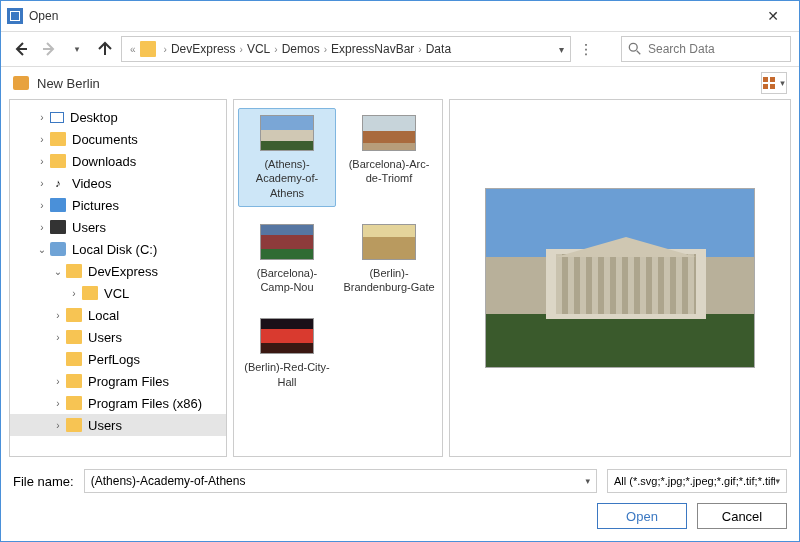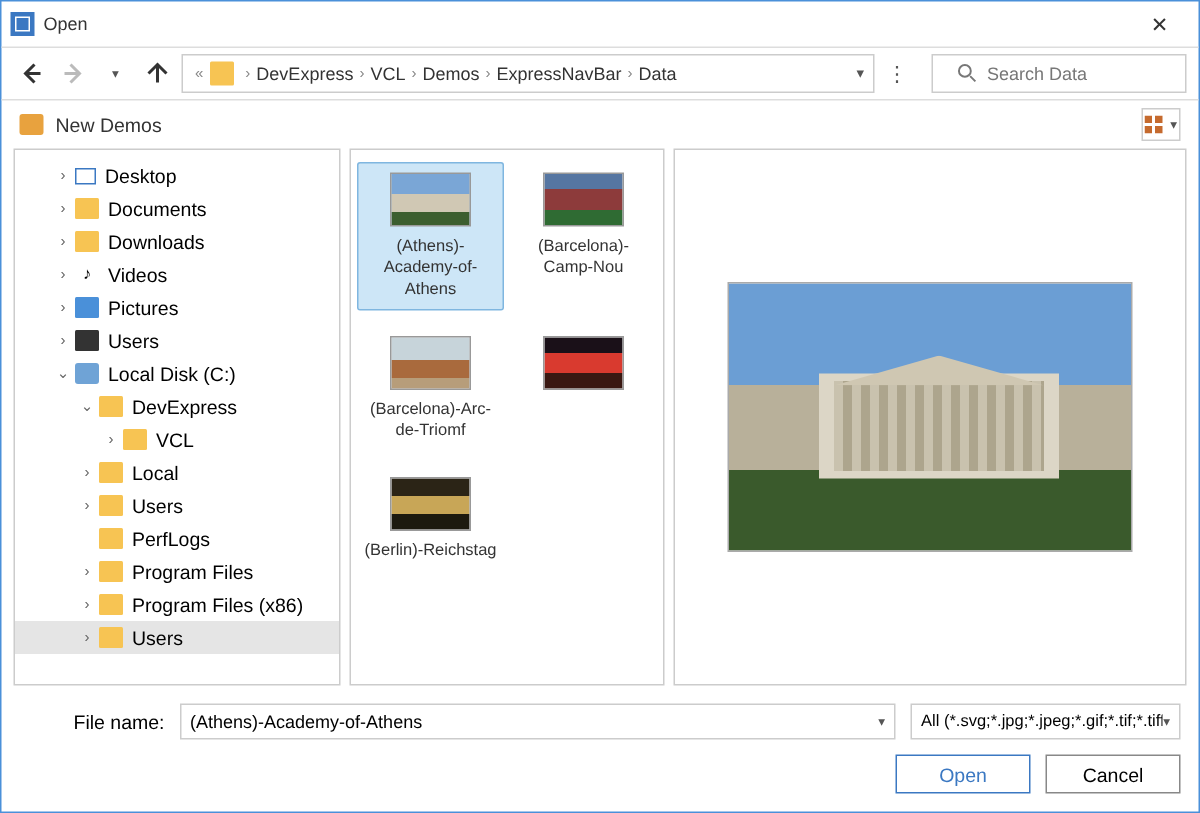--- a/index.html
+++ b/index.html
@@ -12,21 +12,21 @@
   .close-btn { width:40px; height:28px; display:flex; align-items:center; justify-content:center; color:#333; font-size:14px; }
 
   .navbar { height: 36px; border-top:1px solid #ddd; border-bottom:1px solid #ddd; display:flex; align-items:center; padding: 0 8px; gap:4px; }
   .nav-btn { width:24px; height:24px; display:flex; align-items:center; justify-content:center; font-size:16px; color:#333; }
   .nav-btn.disabled { color:#bbb; }
   .breadcrumb { flex:1; height:26px; border:1px solid #ccc; display:flex; align-items:center; font-size:12px; background:#fff; padding-left:4px; overflow:hidden; }
   .bc-ico { width:16px; height:16px; background:#f7c453; margin-right:4px; display:inline-block; border-radius:1px; }
   .bc-sep { color:#888; padding:0 4px; font-size:10px; }
   .bc-item { color:#333; white-space:nowrap; }
   .bc-drop { padding:0 6px; color:#555; font-size:10px; }
-  .search-box { width:170px; height:26px; border:1px solid #ccc; display:flex; align-items:center; padding:0 16px; margin-left:8px; font-size:12px; color:#777; gap:6px; }
+  .search-box { width:170px; height:26px; border:1px solid #ccc; display:flex; align-items:center; padding:0 6px; margin-left:20px; font-size:12px; color:#777; gap:6px; }
   .more-dots { color:#555; padding:0 4px; font-size:14px; }
 
   .toolbar { height: 32px; display:flex; align-items:center; padding:0 12px; font-size:13px; color:#333; }
   .folder-ico { width:16px; height:14px; background:#e8a23e; border-radius:2px; margin-right:8px; display:inline-block; }
   .toolbar .spacer { flex:1; }
   .view-btn { width:26px; height:22px; border:1px solid #ccc; display:flex; align-items:center; justify-content:center; font-size:11px; color:#555; }
 
   .body-area { flex:1; display:flex; padding:0 8px 6px 8px; gap:6px; min-height:0; }
   .tree-pane { width:218px; border:1px solid #ccc; overflow-y:auto; font-size:13px; padding:6px 0; }
   .tree-row { display:flex; align-items:center; height:22px; padding-left:8px; white-space:nowrap; }
@@ -42,21 +42,21 @@
   .thumb { display:flex; flex-direction:column; align-items:center; text-align:center; font-size:11px; color:#333; padding:6px 2px; border:1px solid transparent; border-radius:2px; line-height:1.3; }
   .thumb.sel { background:#cde6f7; border-color:#7fb6e0; }
   .thumb-img { width:54px; height:36px; margin-bottom:6px; border:1px solid #999; display:block; }
 
   .preview-pane { flex:1; border:1px solid #ccc; display:flex; align-items:center; justify-content:center; }
   .preview-img { width:270px; height:180px; background:linear-gradient(to bottom,#6b9ed4 0%,#6b9ed4 38%,#b8b09a 38%,#b8b09a 70%,#3a5a2c 70%,#3a5a2c 100%); position:relative; border:1px solid #aaa; }
   .preview-img .bld { position:absolute; left:60px; top:60px; width:160px; height:70px; background:#dcd6c6; }
   .preview-img .cols { position:absolute; left:70px; top:65px; width:140px; height:60px; background:repeating-linear-gradient(90deg,#c9c2ae 0 6px,#ada58d 6px 12px); }
   .preview-img .roof { position:absolute; left:70px; top:48px; width:140px; height:20px; background:#cfc7b2; clip-path:polygon(0 100%,50% 0,100% 100%); }
 
-  .bottom-bar { padding:6px 12px; display:flex; align-items:center; gap:10px; font-size:13px;margin-left:36px; }
+  .bottom-bar { padding:6px 12px; display:flex; align-items:center; gap:10px; font-size:13px; }
   .file-input { flex:1; height:24px; border:1px solid #ccc; padding:0 6px; font-size:12px; display:flex; align-items:center; justify-content:space-between; }
   .filter-sel { width:180px; height:24px; border:1px solid #ccc; padding:5px 6px; font-size:11px; display:flex; align-items:center; justify-content:flex-start; white-space:nowrap; overflow:hidden; }
   .btn-row { display:flex; justify-content:flex-end; padding:4px 12px 12px; gap:10px; }
   .btn { width:90px; height:26px; border:1px solid #888; display:flex; align-items:center; justify-content:center; font-size:13px; background:#fff; }
   .btn.primary { border-color:#3b78c2; color:#3b78c2; }
   .caret { font-size:9px; color:#555; }
   svg { display:block; }
 </style>
 </head>
 <body>
@@ -115,21 +115,21 @@
       <svg width="14" height="14" viewBox="0 0 16 16">
           <circle cx="6" cy="6" r="4.5" stroke="#777" fill="none" stroke-width="1.5"></circle>
           <path d="M10 10 L14 14" stroke="#777" stroke-width="1.5"></path>
         </svg>
       <span>Search Data</span>
     </div>
   </div>
 
   <div class="toolbar">
     <span class="folder-ico"></span>
-    <span>New Demos</span>
+    <span>New Berlin</span>
     <span class="spacer"></span>
     <div class="view-btn">
       <svg width="14" height="12" viewBox="0 0 14 12">
           <rect x="0" y="0" width="5" height="5" fill="#c56a2e"></rect>
           <rect x="7" y="0" width="5" height="5" fill="#c56a2e"></rect>
           <rect x="0" y="7" width="5" height="5" fill="#c56a2e"></rect>
           <rect x="7" y="7" width="5" height="5" fill="#c56a2e"></rect>
         </svg>
       <span class="caret" style="margin-left:3px">▾</span>
     </div>
@@ -213,33 +213,34 @@
           <span>Users</span>
         </div>
       </div>
     <div class="content-pane">
       <div class="thumbs" id="thumbs">
           <div class="thumb sel">
             <span class="thumb-img" style="background: linear-gradient(rgb(122, 166, 214) 0%, rgb(122, 166, 214) 40%, rgb(208, 200, 180) 40%, rgb(208, 200, 180) 75%, rgb(60, 94, 47) 75%);"></span>
             <span>(Athens)-Academy-of-Athens</span>
           </div>
           <div class="thumb">
+            <span class="thumb-img" style="background: linear-gradient(rgb(199, 212, 218) 0%, rgb(199, 212, 218) 45%, rgb(169, 106, 61) 45%, rgb(169, 106, 61) 80%, rgb(183, 157, 122) 80%);"></span>
+            <span>(Barcelona)-Arc-de-Triomf</span>
+          </div>
+          <div class="thumb">
             <span class="thumb-img" style="background: linear-gradient(rgb(86, 118, 162) 0%, rgb(86, 118, 162) 30%, rgb(141, 59, 59) 30%, rgb(141, 59, 59) 70%, rgb(47, 107, 51) 70%);"></span>
             <span>(Barcelona)-Camp-Nou</span>
           </div>
           <div class="thumb">
-            <span class="thumb-img" style="background: linear-gradient(rgb(199, 212, 218) 0%, rgb(199, 212, 218) 45%, rgb(169, 106, 61) 45%, rgb(169, 106, 61) 80%, rgb(183, 157, 122) 80%);"></span>
-            <span>(Barcelona)-Arc-de-Triomf</span>
+            <span class="thumb-img" style="background: linear-gradient(rgb(228, 212, 155) 0%, rgb(228, 212, 155) 35%, rgb(185, 154, 95) 35%, rgb(185, 154, 95) 100%);"></span>
+            <span>(Berlin)-Brandenburg-Gate</span>
           </div>
           <div class="thumb">
             <span class="thumb-img" style="background: linear-gradient(rgb(26, 16, 24) 0%, rgb(26, 16, 24) 30%, rgb(217, 58, 47) 30%, rgb(217, 58, 47) 70%, rgb(58, 24, 18) 70%);"></span>
-          </div>
-          <div class="thumb">
-            <span class="thumb-img" style="background: linear-gradient(rgb(43, 36, 22) 0%, rgb(43, 36, 22) 35%, rgb(200, 166, 87) 35%, rgb(200, 166, 87) 70%, rgb(29, 26, 15) 70%);"></span>
-            <span>(Berlin)-Reichstag</span>
+            <span>(Berlin)-Red-City-Hall</span>
           </div>
         </div>
     </div>
     <div class="preview-pane">
       <div class="preview-img">
         <div class="bld"></div>
           <div class="cols"></div>
           <div class="roof"></div>
       </div>
     </div>

